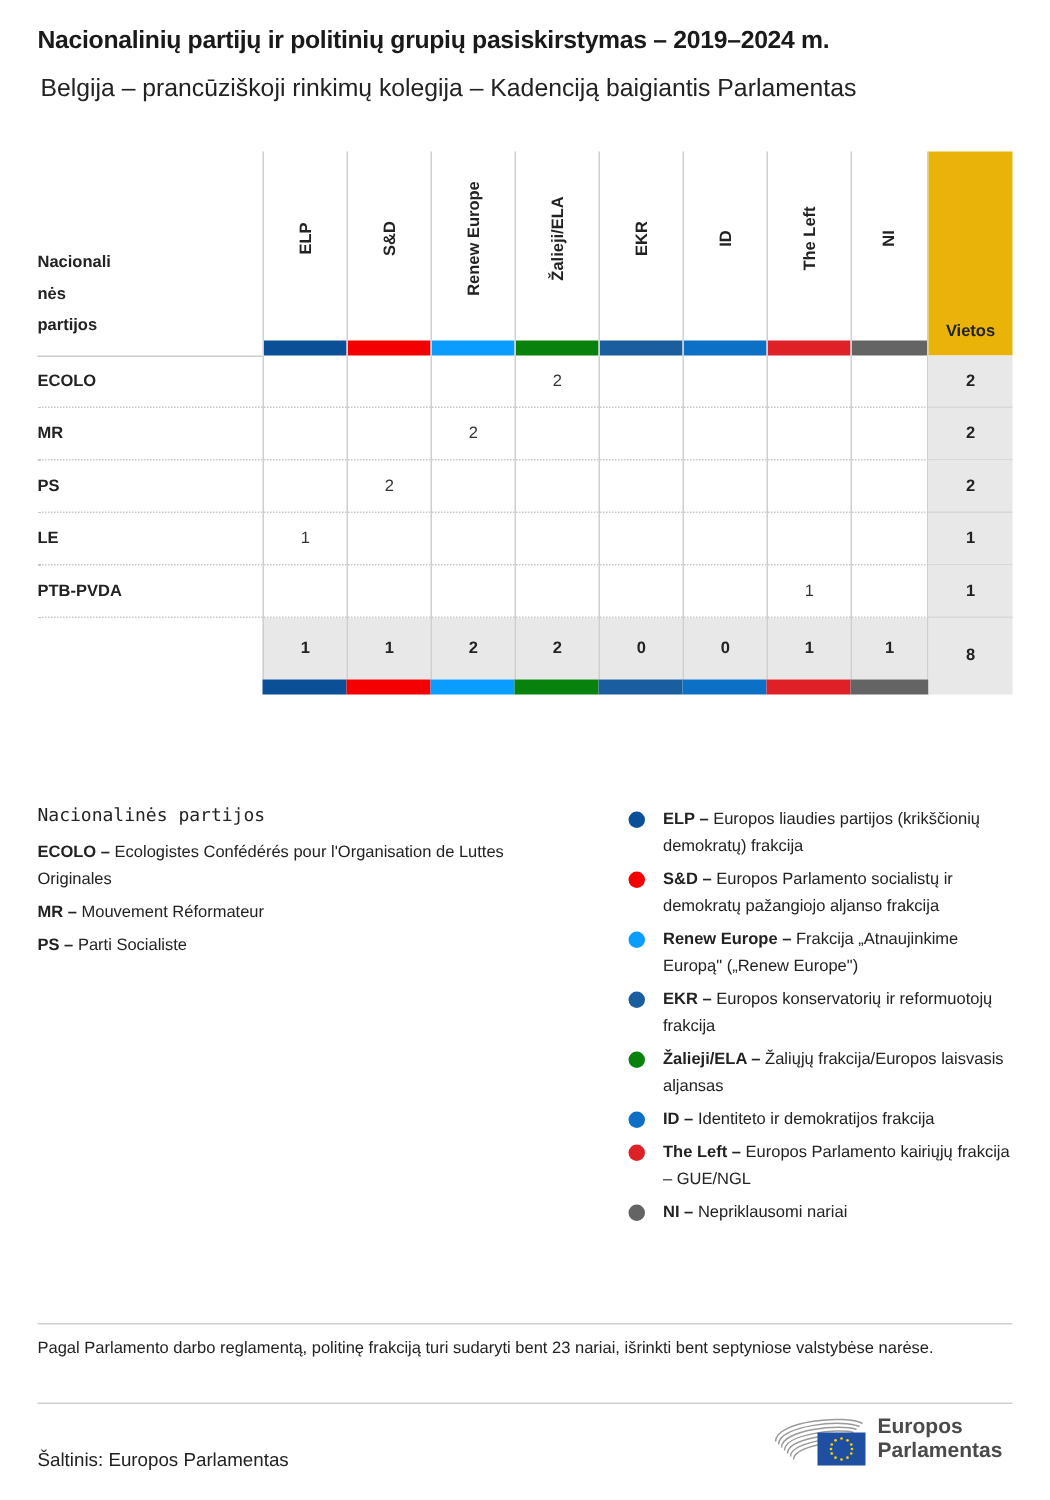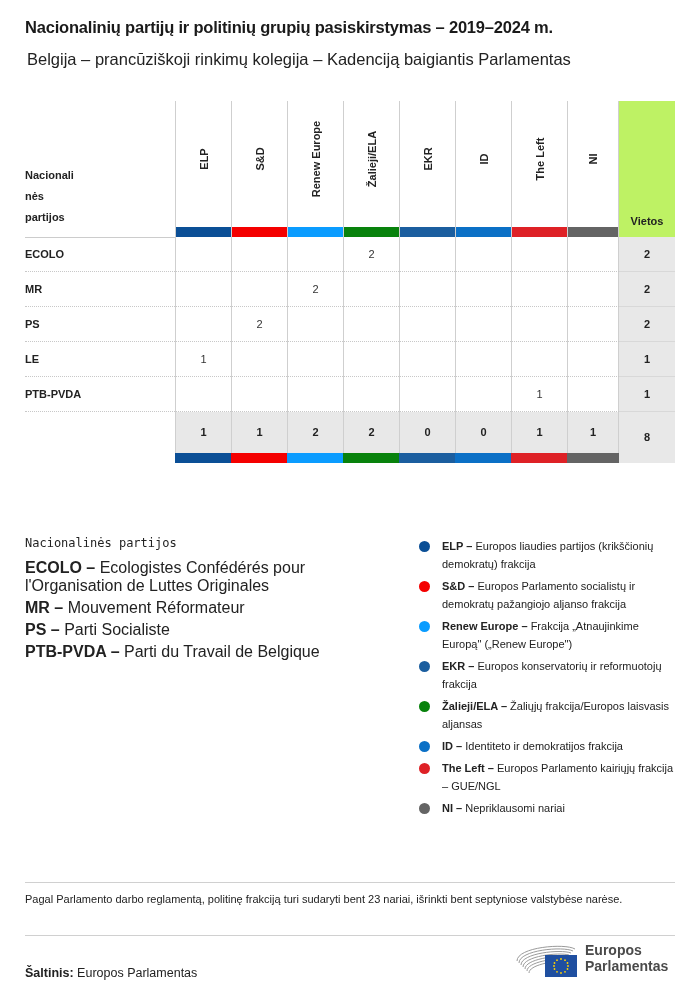--- a/index.html
+++ b/index.html
@@ -10,54 +10,54 @@
   .subtitle { position: absolute; left: 27px; top: 50px; font-size: 16.5px; font-weight: normal; color: #222; }
 
   
   .tbl { position: absolute; left: 25px; top: 101px; width: 650px; }
   .hdr-row { position: absolute; left: 0; top: 0; height: 136px; width: 650px; }
   .party-hdr { position: absolute; left: 0; top: 64px; width: 150px; font-size: 11px; font-weight: bold; line-height: 21px; color: #222; }
   .col { position: absolute; top: 0; width: 56px; height: 136px; border-left: 1px solid #cfcfcf; }
   .col.last { border-right: 1px solid #cfcfcf; }
   .col-label { position: absolute; left: 50%; top: 58px; transform: translate(-50%, -50%) rotate(-90deg); white-space: nowrap; font-size: 11px; font-weight: bold; color: #222; }
   .col-bar { position: absolute; left: 0; right: 0; bottom: 0; height: 10px; }
-  .vietos-hdr { position: absolute; left: 594px; top: 0; width: 56px; height: 136px; background: #bef264; padding-left: 24px; }
+  .vietos-hdr { position: absolute; left: 594px; top: 0; width: 56px; height: 136px; background: #eab308; padding-left: 24px; }
   .vietos-label { position: absolute; left: 0; right: 0; bottom: 10px; text-align: center; font-size: 11px; font-weight: bold; color: #222; }
   .hdr-rule { position: absolute; left: 0; top: 136px; width: 150px; border-top: 1px solid #cccccc; }
 
   .row { position: absolute; left: 0; width: 650px; height: 35px; }
   .row .pname { position: absolute; left: 0; top: 0; height: 35px; line-height: 35px; font-size: 11px; font-weight: bold; color: #222; }
   .row .cell { position: absolute; top: 0; width: 56px; height: 35px; line-height: 35px; text-align: center; font-size: 11px; color: #333; border-left: 1px solid #cfcfcf; }
   .row .cell.last { border-right: 1px solid #cfcfcf; }
   .row .total { position: absolute; left: 594px; top: 0; width: 56px; height: 35px; line-height: 35px; text-align: center; font-size: 11px; font-weight: bold; background: #e8e8e8; color: #222; }
   .row .rule { position: absolute; left: 0; bottom: 0; width: 594px; border-bottom: 1px dotted #c8c8c8; }
   .row .total-rule { position: absolute; left: 594px; bottom: 0; width: 56px; border-bottom: 1px solid #d8d8d8; }
 
   .sum-row { position: absolute; left: 0; top: 311px; width: 650px; height: 51px; }
   .sum-cell { position: absolute; top: 0; width: 56px; height: 41px; background: #e8e8e8; text-align: center; line-height: 41px; font-size: 11px; font-weight: bold; border-left: 1px solid #cfcfcf; color: #222; }
   .sum-bar { position: absolute; top: 41px; width: 56px; height: 10px; }
   .sum-total { position: absolute; left: 594px; top: 0; width: 56px; height: 51px; background: #e8e8e8; text-align: center; line-height: 51px; font-size: 11px; font-weight: bold; color: #222; }
 
   
   .legend-left { position: absolute; left: 25px; top: 536px; width: 360px; }
   .legend-left .lh { font-family: "DejaVu Sans Mono", monospace; font-weight: normal; font-size: 12px; color: #222; margin-bottom: 9px; }
-  .legend-left .li { font-size: 16px; line-height: 18px; color: #222; margin-bottom: 4px; }
+  .legend-left .li { font-size: 11px; line-height: 18px; color: #222; margin-bottom: 4px; }
   .legend-left .li b { font-weight: bold; }
 
   .legend-right { position: absolute; left: 418px; top: 537px; width: 260px; }
   .legend-right .lh { font-size: 11px; font-weight: bold; color: #222; margin-bottom: 10px; }
   .legend-right .li { position: relative; padding-left: 24px; font-size: 11px; line-height: 18px; color: #222; margin-bottom: 4px; }
   .legend-right .dot { position: absolute; left: 1px; top: 4px; width: 11px; height: 11px; border-radius: 50%; }
 
   
   .rule-top { position: absolute; left: 25px; top: 882px; width: 650px; border-top: 1px solid #d0d0d0; }
   .note { position: absolute; left: 25px; top: 890px; width: 650px; font-size: 11px; line-height: 18px; color: #222; }
   .rule-bot { position: absolute; left: 25px; top: 935px; width: 650px; border-top: 1px solid #d0d0d0; }
   .source { position: absolute; left: 25px; top: 966px; font-size: 12.5px; color: #222; }
-  .source b { font-weight: bold; margin-top: 31px; }
+  .source b { font-weight: normal; margin-top: 31px; }
   .logo { position: absolute; left: 515px; top: 939px; width: 165px; height: 40px; }
   .logo-text { position: absolute; left: 70px; top: 3px; font-size: 14px; font-weight: bold; line-height: 16px; color: #4a4a4a; }
 </style>
 </head>
 <body>
 
 <div class="title">Nacionalinių partijų ir politinių grupių pasiskirstymas – 2019–2024 m.</div>
 <div class="subtitle">Belgija – prancūziškoji rinkimų kolegija – Kadenciją baigiantis Parlamentas</div>
 
 <div class="tbl">
@@ -195,21 +195,20 @@
     <div class="sum-bar" style="left:542px;width:52px;background:#646464"></div>
     <div class="sum-total">8</div>
   </div>
 </div>
 
 <div class="legend-left">
   <div class="lh">Nacionalinės partijos</div>
   <div class="li"><b>ECOLO –</b> <span>Ecologistes Confédérés pour l'Organisation de Luttes Originales</span></div>
   <div class="li"><b>MR –</b> <span>Mouvement Réformateur</span></div>
   <div class="li"><b>PS –</b> <span>Parti Socialiste</span></div>
-  <div class="li"><b>PTB-PVDA –</b> <span>Parti du Travail de Belgique</span></div>
 </div>
 
 <div class="legend-right">
   <div class="li"><span class="dot" style="background:#0b4f96"></span><b>ELP –</b> <span>Europos liaudies partijos (krikščionių demokratų) frakcija</span></div>
   <div class="li"><span class="dot" style="background:#f40000"></span><b>S&amp;D –</b> <span>Europos Parlamento socialistų ir demokratų pažangiojo aljanso frakcija</span></div>
   <div class="li"><span class="dot" style="background:#0a9cff"></span><b>Renew Europe –</b> <span>Frakcija „Atnaujinkime Europą" („Renew Europe")</span></div>
   <div class="li"><span class="dot" style="background:#1b5e9f"></span><b>EKR –</b> <span>Europos konservatorių ir reformuotojų frakcija</span></div>
   <div class="li"><span class="dot" style="background:#08820c"></span><b>Žalieji/ELA –</b> <span>Žaliųjų frakcija/Europos laisvasis aljansas</span></div>
   <div class="li"><span class="dot" style="background:#0b70c6"></span><b>ID –</b> <span>Identiteto ir demokratijos frakcija</span></div>
   <div class="li"><span class="dot" style="background:#de2126"></span><b>The Left –</b> <span>Europos Parlamento kairiųjų frakcija – GUE/NGL</span></div>

